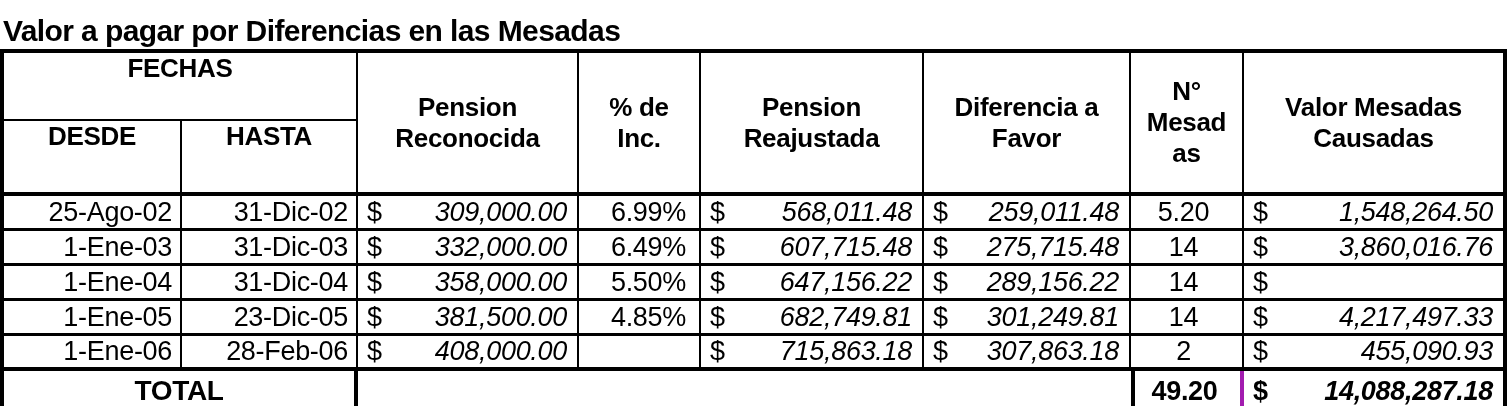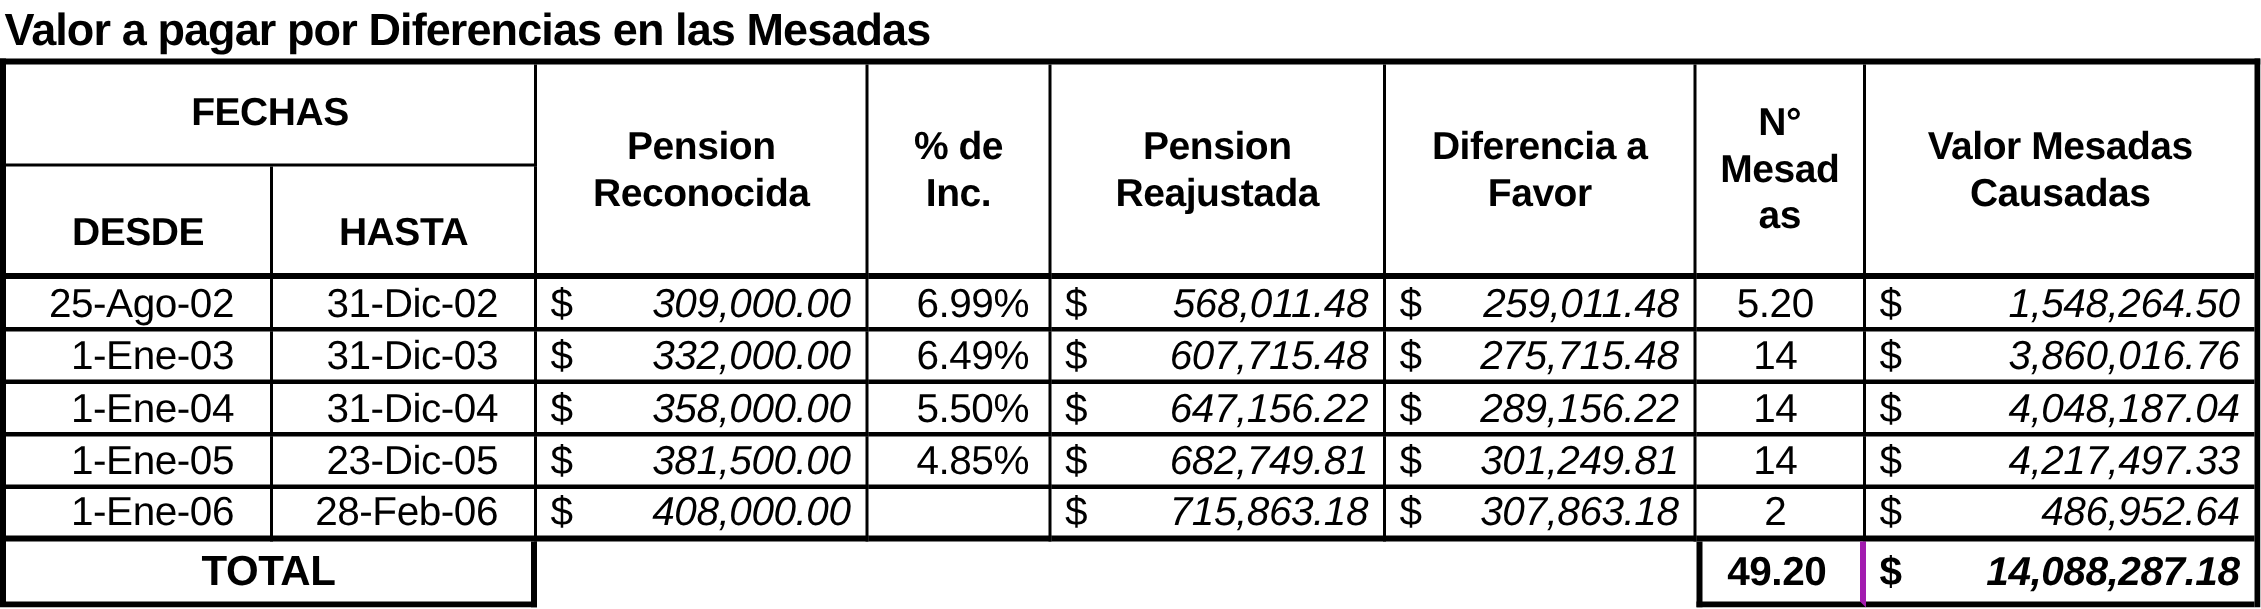--- a/index.html
+++ b/index.html
@@ -1,43 +1,43 @@
 <!DOCTYPE html>
 <html><head>
 <meta charset="utf-8">
 <style>
   html,body{margin:0;padding:0;background:#fff;color:#000;
     font-family:"Liberation Sans",sans-serif;}
   .page{width:1507px;}
 
   .title{font-weight:bold;font-size:30px;line-height:1.0;
-    letter-spacing:-0.6px;padding:6px 0 3px 3px;white-space:nowrap;}
+    letter-spacing:-0.6px;padding:6px 0 3px 3px;white-space:nowrap;margin-top:10px;}
 
   .grid{display:grid;box-sizing:border-box;width:1507px;
     grid-template-columns:178px 176px 221px 122px 223px 207px 113px 1fr;
     grid-template-rows:68px 75px 35px 35px 35px 35px 35px 44px;
     border:4px solid #000;border-bottom:none;background:#fff;}
 
   .c{box-sizing:border-box;display:flex;align-items:center;overflow:hidden;
     border-right:2px solid #000;border-bottom:3px solid #000;
     font-size:27px;letter-spacing:-0.3px;}
   .c.lastcol{border-right:none;}
 
   
   .hc{font-weight:bold;font-size:26px;line-height:1.18;text-align:center;}
   .h-merge{grid-row:1/3;flex-direction:column;justify-content:center;
     border-bottom:4px solid #000;}
   .h-fechas{grid-column:1/3;grid-row:1;justify-content:center;
-    align-items:center;padding-bottom:4px;border-bottom:2px solid #000;}
-  .h-sub{grid-row:2;justify-content:center;align-items:flex-end;
+    align-items:flex-start;padding-bottom:4px;border-bottom:2px solid #000;}
+  .h-sub{grid-row:2;justify-content:center;align-items:flex-start;
     padding-bottom:12px;border-bottom:4px solid #000;}
   .hline{display:block;}
 
   
-  .date{justify-content:flex-end;padding-right:24px;}
+  .date{justify-content:flex-end;padding-right:8px;}
   .pct{justify-content:flex-end;padding-right:13px;}
   .num{justify-content:center;padding-right:6px;}
   .money{justify-content:space-between;padding:0 10px 0 9px;}
   .money .amt{text-align:right;font-style:italic;}
   .thickb{border-bottom:4px solid #000;}
 
   
   .t-label{grid-column:1/3;grid-row:8;justify-content:center;
     font-weight:bold;font-size:28px;
     border-right:4px solid #000;border-bottom:4px solid #000;}
@@ -175,21 +175,20 @@
         </div>
       <div class="c money">
           <span class="cur">$</span>
           <span class="amt">289,156.22</span>
         </div>
       <div class="c num">
           <span>14</span>
         </div>
       <div class="c money lastcol">
           <span class="cur">$</span>
-          <span class="amt">4,048,187.04</span>
         </div>
     </div>
 
     <div style="display:contents">
       <div class="c date">
           <span>1-Ene-05</span>
         </div>
       <div class="c date">
           <span>23-Dic-05</span>
         </div>
@@ -237,21 +236,21 @@
         </div>
       <div class="c money thickb">
           <span class="cur">$</span>
           <span class="amt">307,863.18</span>
         </div>
       <div class="c num thickb">
           <span>2</span>
         </div>
       <div class="c money lastcol thickb">
           <span class="cur">$</span>
-          <span class="amt">486,952.64</span>
+          <span class="amt">455,090.93</span>
         </div>
     </div>
 
     <div style="display:contents">
       <div class="c t-label">
           <span>TOTAL</span>
         </div>
       <div class="c t-empty"></div>
       <div class="c num t-mesadas">
           <span>49.20</span>

